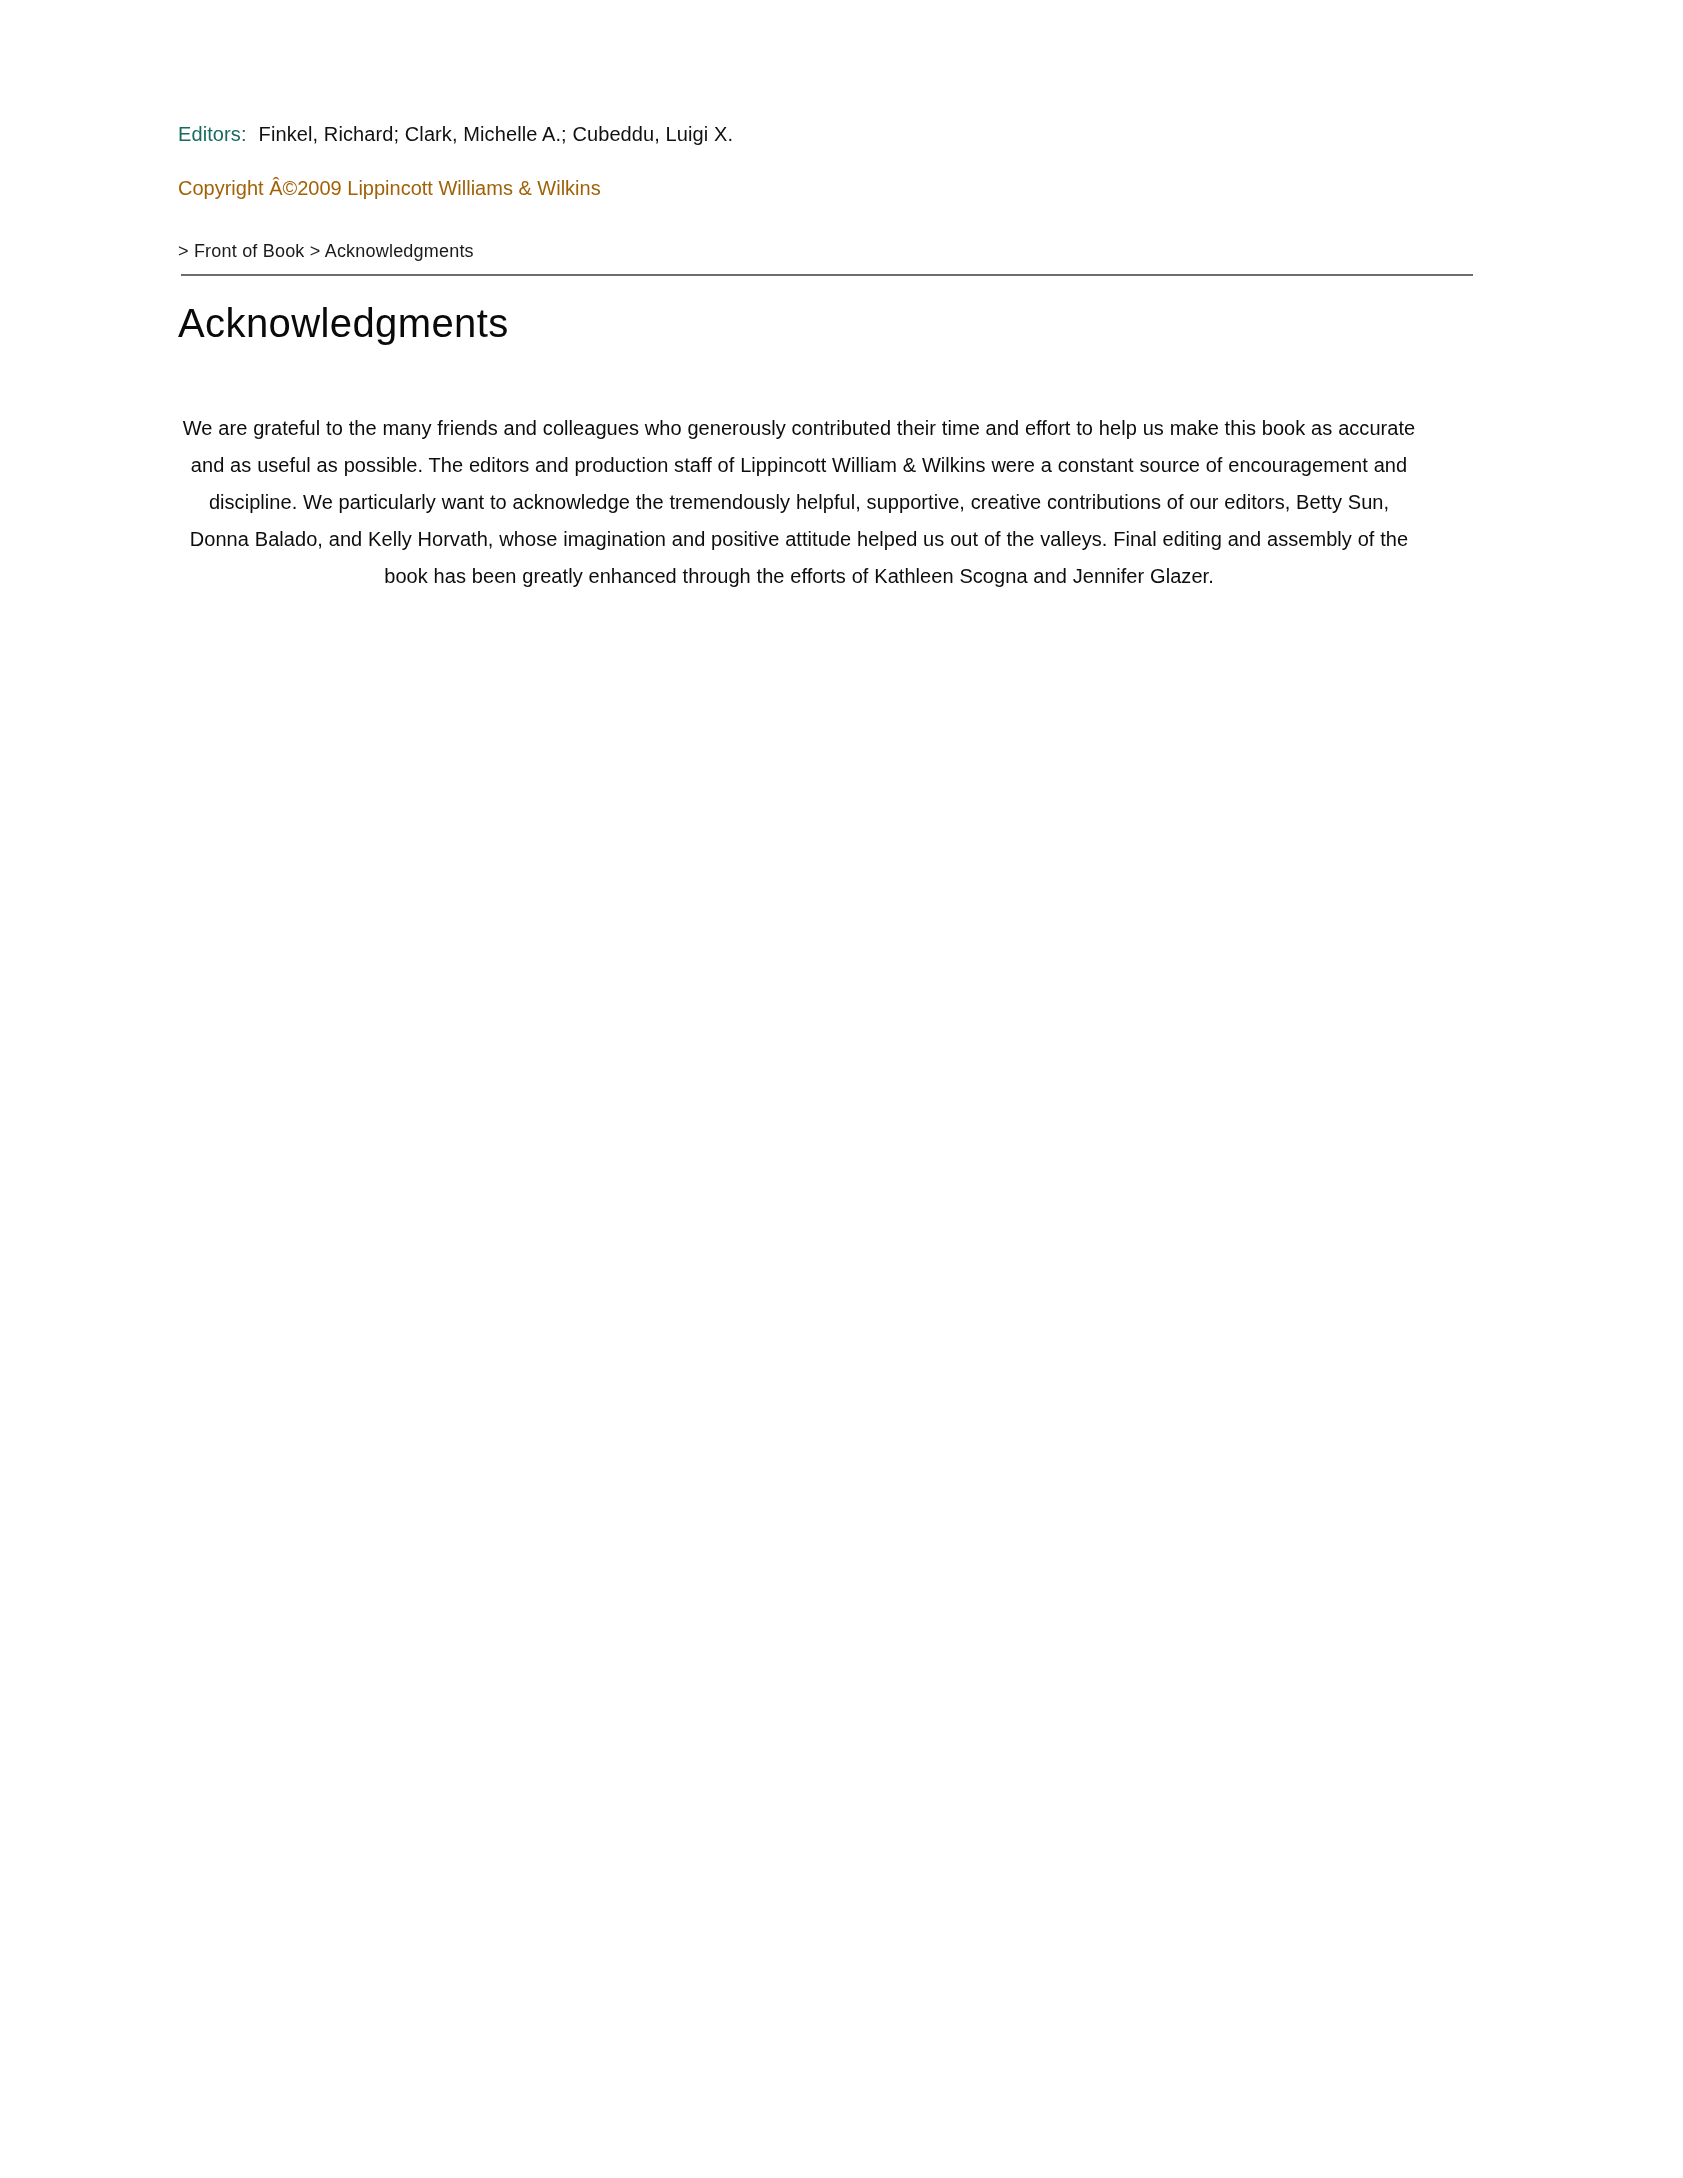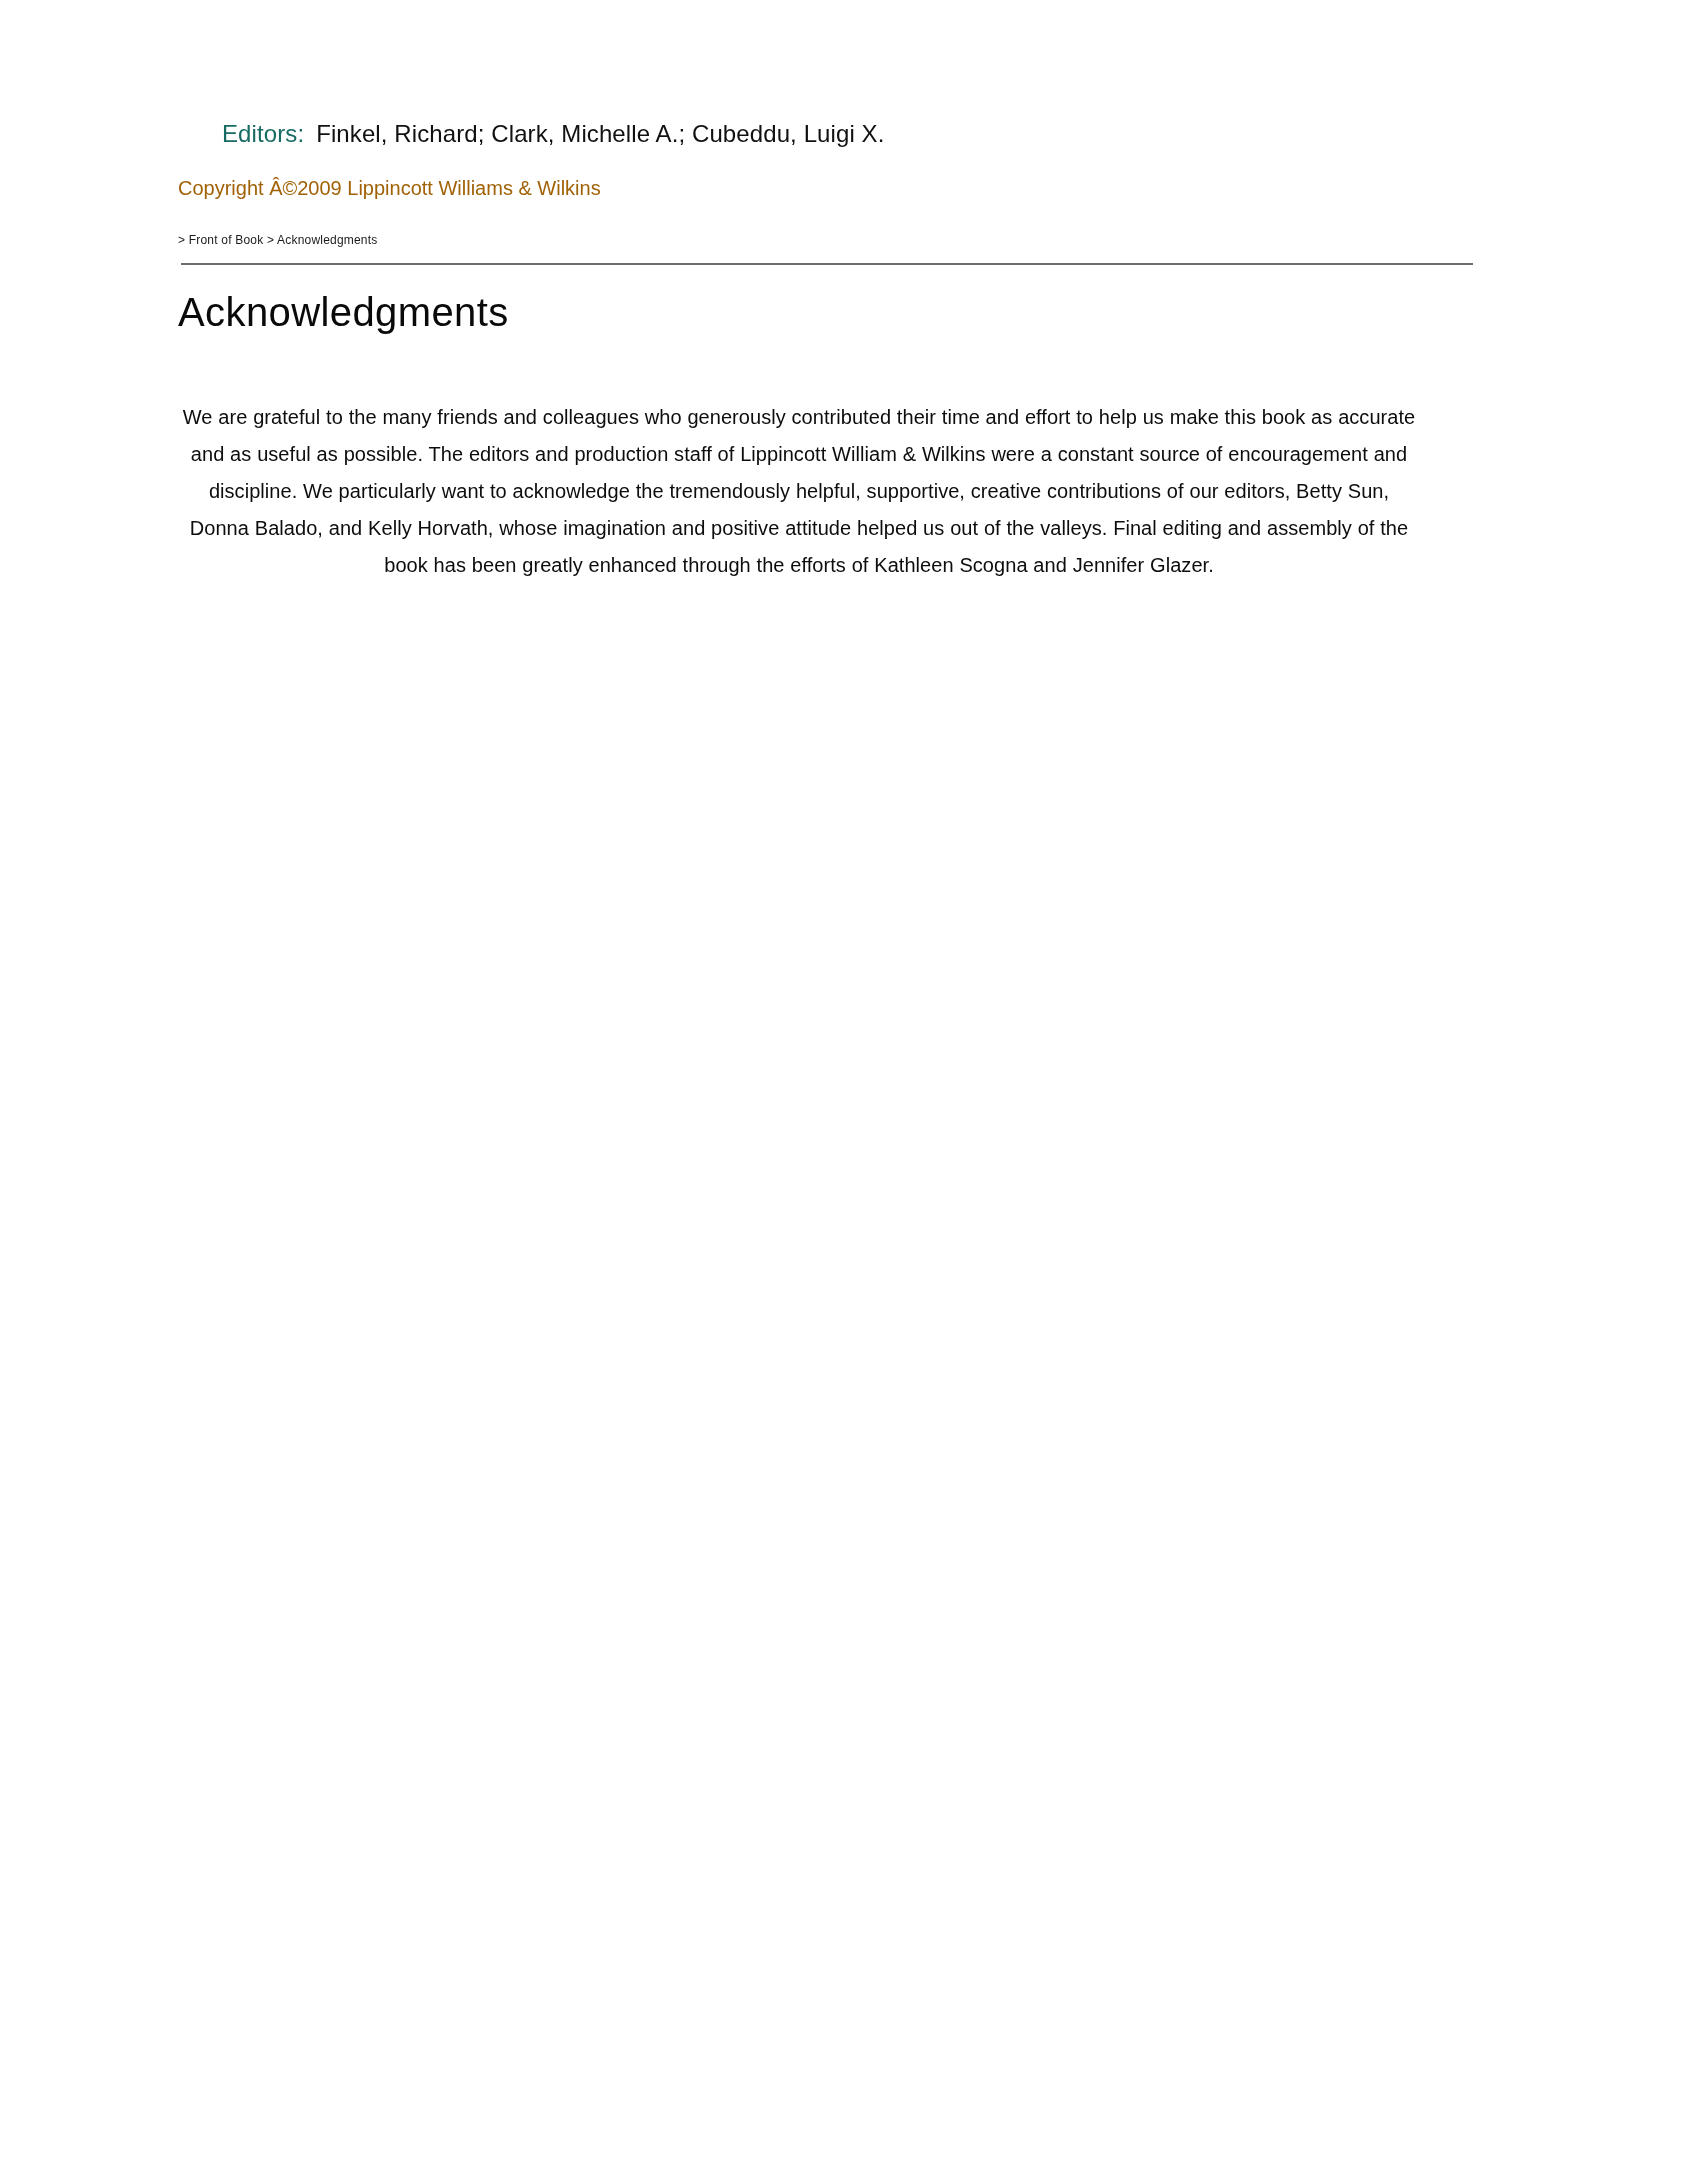--- a/index.html
+++ b/index.html
@@ -27,26 +27,25 @@
 
   .content {
     position: absolute;
     left: 178px;
     top: 117px;
     width: 1297px;
   }
 
   
   .meta-line {
-    font-size: 24px;
+    font-size: 20px;
     line-height: 34px;
     color: #000000;
     white-space: nowrap;
     letter-spacing: 0.1px;
-    margin-left: 44px;
   }
   .meta-label {
     color: #176b63;
   }
   .meta-label.editors-label {
     margin-right: 12px;
   }
   .meta-label.title-label {
     margin-right: 14px;
   }
@@ -61,23 +60,23 @@
   .copyright-line {
     font-size: 20px;
     line-height: 30px;
     margin-top: 22px;
     color: #a16207;
     white-space: nowrap;
   }
 
   
   .breadcrumb {
-    font-size: 12px;
+    font-size: 18px;
     line-height: 22px;
-    margin-top: 26px;
+    margin-top: 37px;
     color: #1a1a1a;
     letter-spacing: 0.2px;
     white-space: nowrap;
   }
   .breadcrumb .crumb-sep {
     color: #1a1a1a;
   }
   .breadcrumb .crumb {
     color: #1a1a1a;
   }

